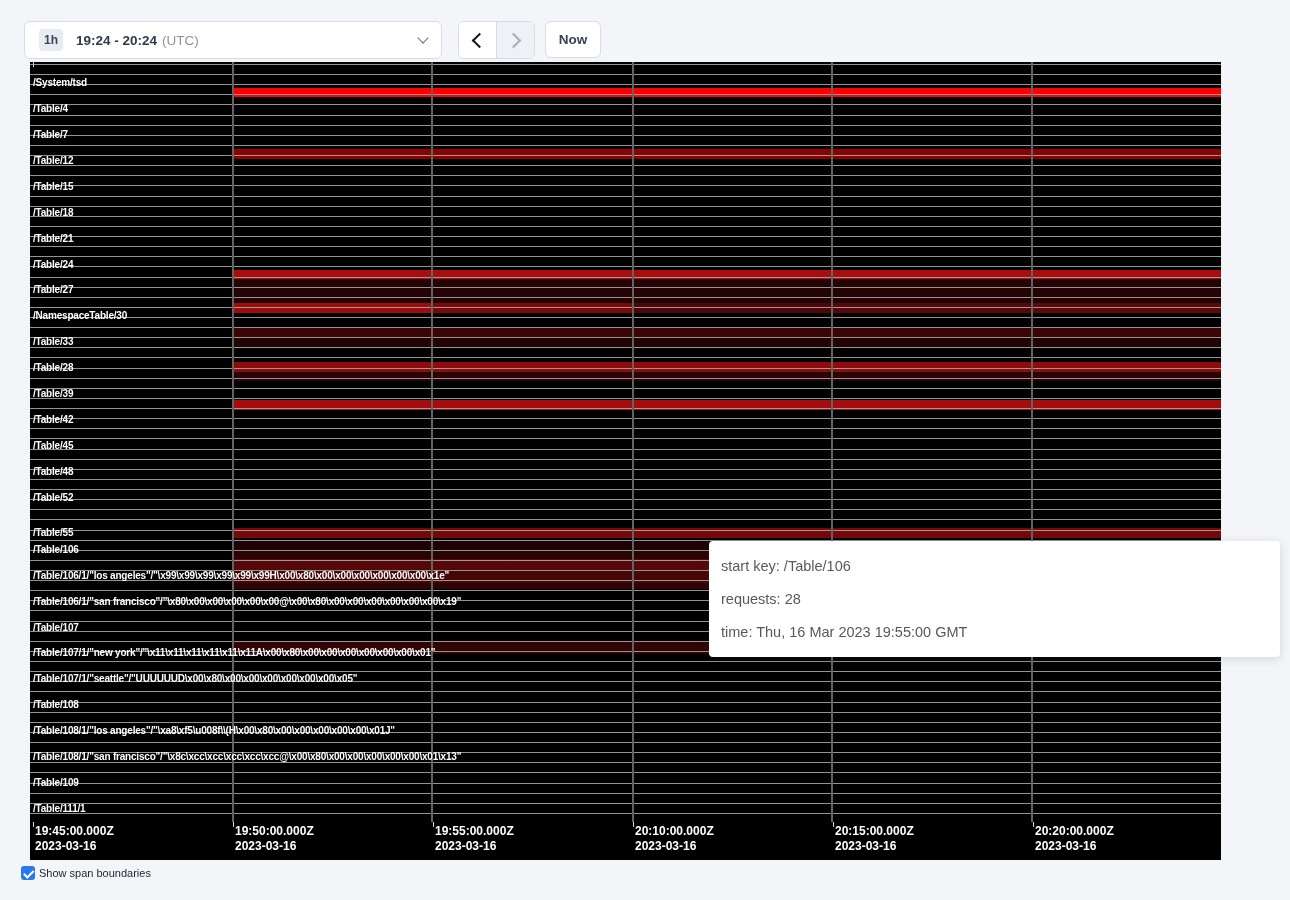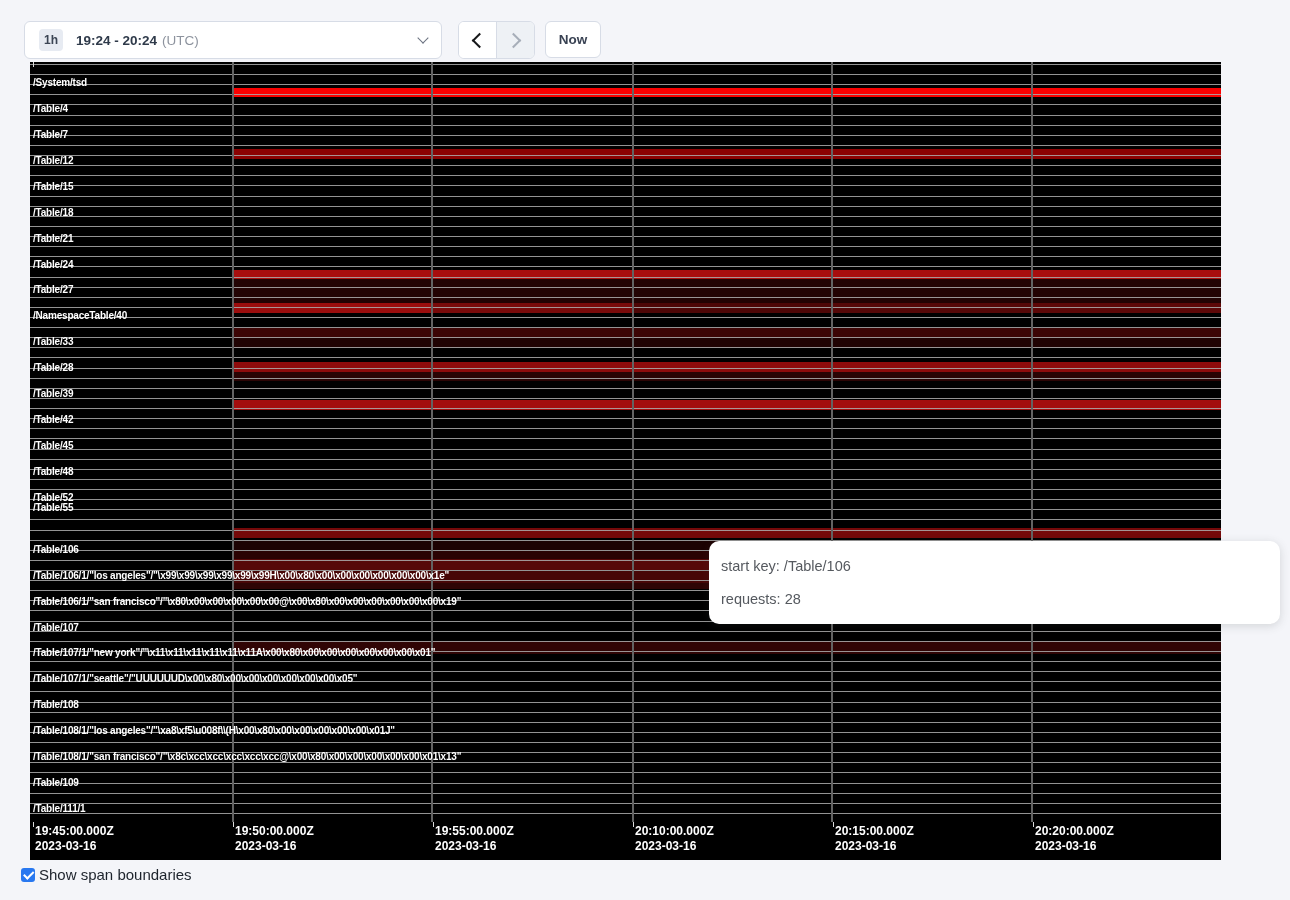--- a/index.html
+++ b/index.html
@@ -54,34 +54,34 @@
     position:absolute;left:3px;z-index:4;color:#ffffff;font-size:10px;font-weight:700;
     line-height:13px;white-space:nowrap;letter-spacing:-0.2px;
   }
   .axis-tick{position:absolute;top:760px;width:1px;height:5px;background:#d9d9d9;z-index:4;}
   .axis-tick.top{top:0px;}
   .axis-label{position:absolute;z-index:4;color:#fff;font-size:12px;font-weight:700;line-height:15px;white-space:nowrap;}
 
   
   #tooltip{
     position:absolute;left:709px;top:541px;width:571px;box-sizing:border-box;z-index:10;
-    background:#ffffff;border-radius:10px;padding:15px 12px;
+    background:#ffffff;border-radius:4px;padding:15px 12px;
     box-shadow:0 2px 10px rgba(60,64,67,0.18);
   }
   .tt-line{font-size:14.5px;color:#55595f;line-height:20px;margin-bottom:13px;white-space:nowrap;}
   .tt-line:last-child{margin-bottom:0;}
 
   
   #footer-check{position:absolute;left:21px;top:866px;display:flex;align-items:center;cursor:pointer;}
   .checkbox{width:14px;height:14px;background:#2878f0;border-radius:3px;position:relative;flex:0 0 auto;}
   .checkbox::after{
     content:'';position:absolute;left:4.5px;top:1.5px;width:3.5px;height:7.5px;
     border:solid #fff;border-width:0 2px 2px 0;transform:rotate(45deg);
   }
-  .check-label{margin-left:4px;font-size:15px;color:#1d232c;}
+  .check-label{margin-left:4px;font-size:11px;color:#1d232c;}
 </style>
 </head>
 <body>
 
 <div class="time-select">
   <span class="preset-badge">1h</span>
   <span class="range-text">19:24 - 20:24</span>
   <span class="tz-text">(UTC)</span>
   <span class="select-caret"></span>
 </div>
@@ -131,29 +131,29 @@
       <div class="vline" style="left: 1001px; background: rgb(99, 99, 99);"></div>
       <div class="row-label" style="top: 14px;">/System/tsd</div>
       <div class="row-label" style="top: 39.93px;">/Table/4</div>
       <div class="row-label" style="top: 65.86px;">/Table/7</div>
       <div class="row-label" style="top: 91.79px;">/Table/12</div>
       <div class="row-label" style="top: 117.72px;">/Table/15</div>
       <div class="row-label" style="top: 143.65px; text-align: center;">/Table/18</div>
       <div class="row-label" style="top: 169.58px;">/Table/21</div>
       <div class="row-label" style="top: 195.51px;">/Table/24</div>
       <div class="row-label" style="top: 221.44px;">/Table/27</div>
-      <div class="row-label" style="top: 247.37px;">/NamespaceTable/40</div>
+      <div class="row-label" style="top: 247.37px;">/NamespaceTable/30</div>
       <div class="row-label" style="top: 273.3px;">/Table/33</div>
       <div class="row-label" style="top: 299.23px;">/Table/28</div>
       <div class="row-label" style="top: 325.16px;">/Table/39</div>
       <div class="row-label" style="top: 351.09px;">/Table/42</div>
       <div class="row-label" style="top: 377.02px;">/Table/45</div>
       <div class="row-label" style="top: 402.95px;">/Table/48</div>
       <div class="row-label" style="top: 428.88px;">/Table/52</div>
-      <div class="row-label" style="top: 439px;">/Table/55</div>
+      <div class="row-label" style="top: 464px;">/Table/55</div>
       <div class="row-label" style="top: 480.74px;">/Table/106</div>
       <div class="row-label" style="top: 506.67px;">/Table/106/1/"los angeles"/"\x99\x99\x99\x99\x99\x99H\x00\x80\x00\x00\x00\x00\x00\x00\x1e"</div>
       <div class="row-label" style="top: 532.6px;">/Table/106/1/"san francisco"/"\x80\x00\x00\x00\x00\x00@\x00\x80\x00\x00\x00\x00\x00\x00\x19"</div>
       <div class="row-label" style="top: 558.53px;">/Table/107</div>
       <div class="row-label" style="top: 584.46px;">/Table/107/1/"new york"/"\x11\x11\x11\x11\x11\x11A\x00\x80\x00\x00\x00\x00\x00\x00\x01"</div>
       <div class="row-label" style="top: 610.39px;">/Table/107/1/"seattle"/"UUUUUUD\x00\x80\x00\x00\x00\x00\x00\x00\x05"</div>
       <div class="row-label" style="top: 636.32px;">/Table/108</div>
       <div class="row-label" style="top: 662.25px;">/Table/108/1/"los angeles"/"\xa8\xf5\u008f\\(H\x00\x80\x00\x00\x00\x00\x00\x01J"</div>
       <div class="row-label" style="top: 688.18px;">/Table/108/1/"san francisco"/"\x8c\xcc\xcc\xcc\xcc\xcc@\x00\x80\x00\x00\x00\x00\x00\x01\x13"</div>
       <div class="row-label" style="top: 714.11px;">/Table/109</div>
@@ -176,18 +176,19 @@
       <div class="axis-label" style="left: 805px; top: 777px;">2023-03-16</div>
       <div class="axis-tick" style="left: 1003px;"></div>
       <div class="axis-label" style="left: 1005px; top: 762px;">20:20:00.000Z</div>
       <div class="axis-label" style="left: 1005px; top: 777px;">2023-03-16</div>
     </div>
 </div>
 
 <div id="tooltip">
   <div class="tt-line">start key: /Table/106</div>
   <div class="tt-line">requests: 28</div>
+  <div class="tt-line">time: Thu, 16 Mar 2023 19:55:00 GMT</div>
 </div>
 
 <div id="footer-check">
   <span class="checkbox"></span>
   <span class="check-label">Show span boundaries</span>
 </div>
 
 </body></html>

